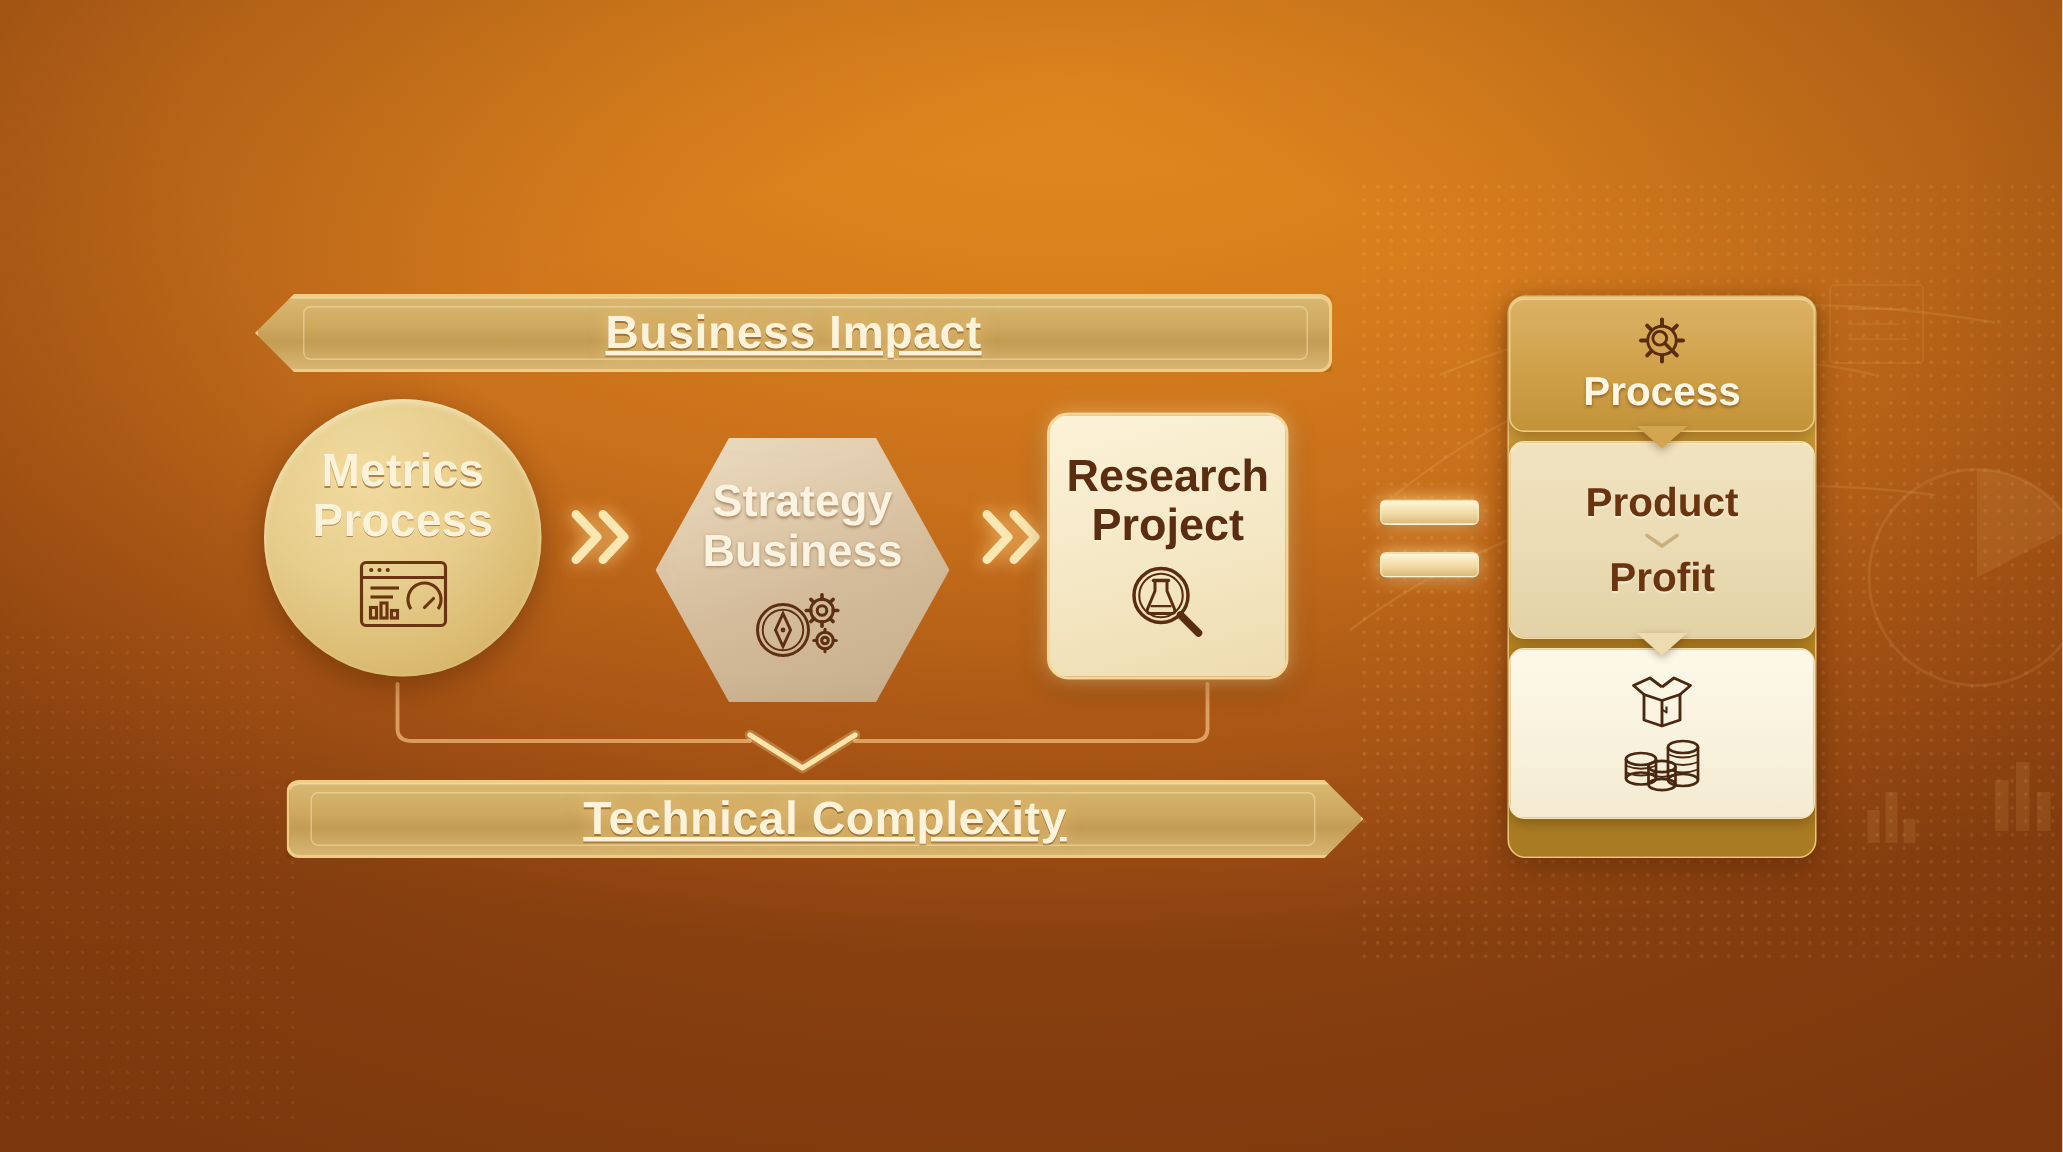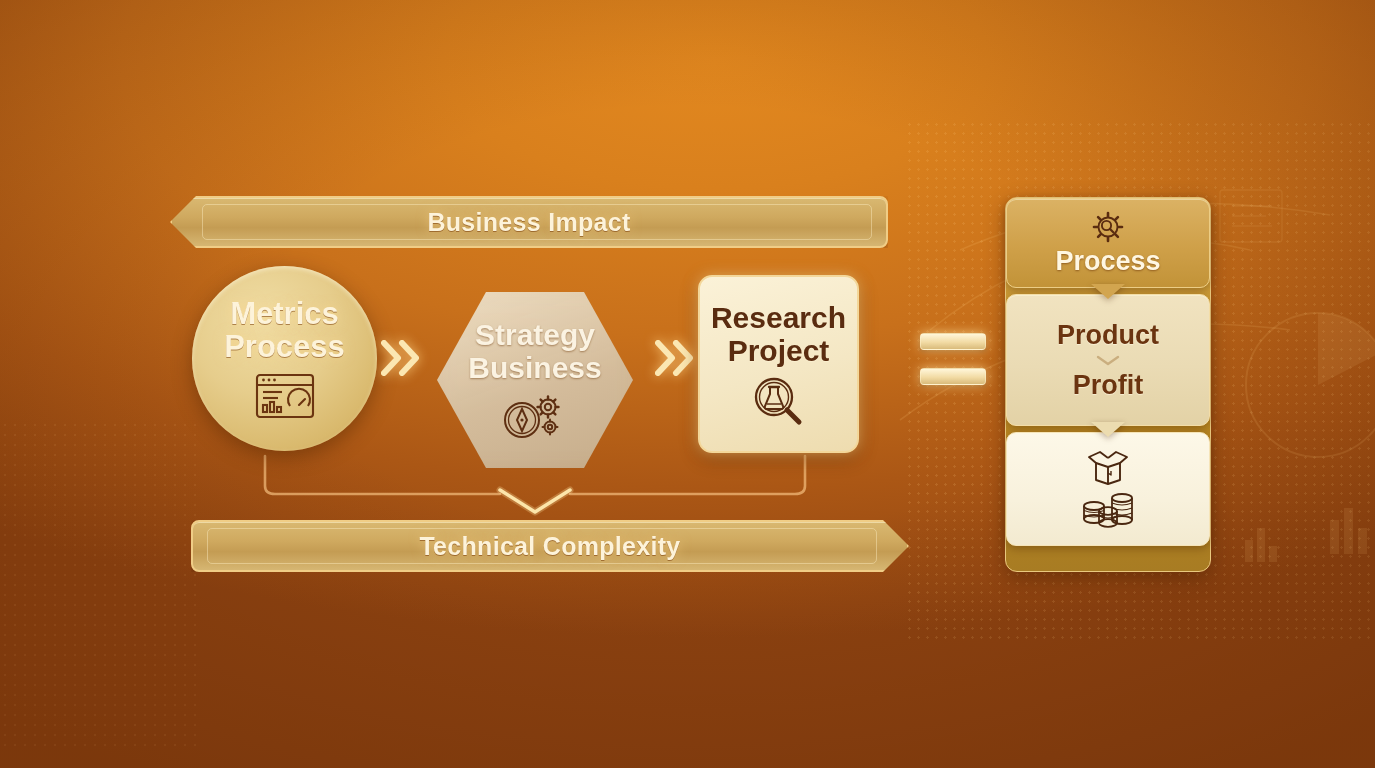--- a/index.html
+++ b/index.html
@@ -57,23 +57,24 @@
     position: absolute;
     height: 52px;
     background: linear-gradient(180deg, #d9b871 0%, #cfa95f 40%, #c49c53 62%, #d6b672 100%);
     border: 2px solid #f0cd86;
     display: flex;
     align-items: center;
     justify-content: center;
     box-shadow: 0 3px 10px rgba(70,30,0,0.35), inset 0 1px 0 rgba(255,245,210,0.55);
   }
   .banner-label {
-    font-size: 25px;
+    font-size: 31px;
     font-weight: bold;
     letter-spacing: 0.3px;
+    text-decoration: underline;
   }
 
   #banner-top {
     left: 170px; top: 196px; width: 718px;
     border-radius: 8px;
     clip-path: polygon(26px 0, 100% 0, calc(100% - 0px) 0, 100% 100%, 26px 100%, 0 50%);
   }
   #banner-bottom {
     left: 170px; top: 520px; width: 718px;
     border-radius: 8px;
@@ -99,21 +100,21 @@
   .node-title {
     font-size: 30px;
     font-weight: bold;
     line-height: 1.08;
     text-align: center;
   }
   .node-icon { margin-top: 9px; }
 
   
   #node-metrics {
-    left: 192px; top: 266px;
+    left: 176px; top: 266px;
     width: 185px; height: 185px;
     border-radius: 50%;
     background: radial-gradient(circle at 38% 30%, #f0dda4 0%, #e6cd8c 42%, #d9b96d 75%, #c9a556 100%);
     box-shadow: 0 6px 20px rgba(70,30,0,0.42), inset 0 2px 4px rgba(255,250,225,0.5);
   }
   #node-metrics .node-title { font-size: 31px; }
 
   
   #node-strategy {
     left: 437px; top: 272px;

